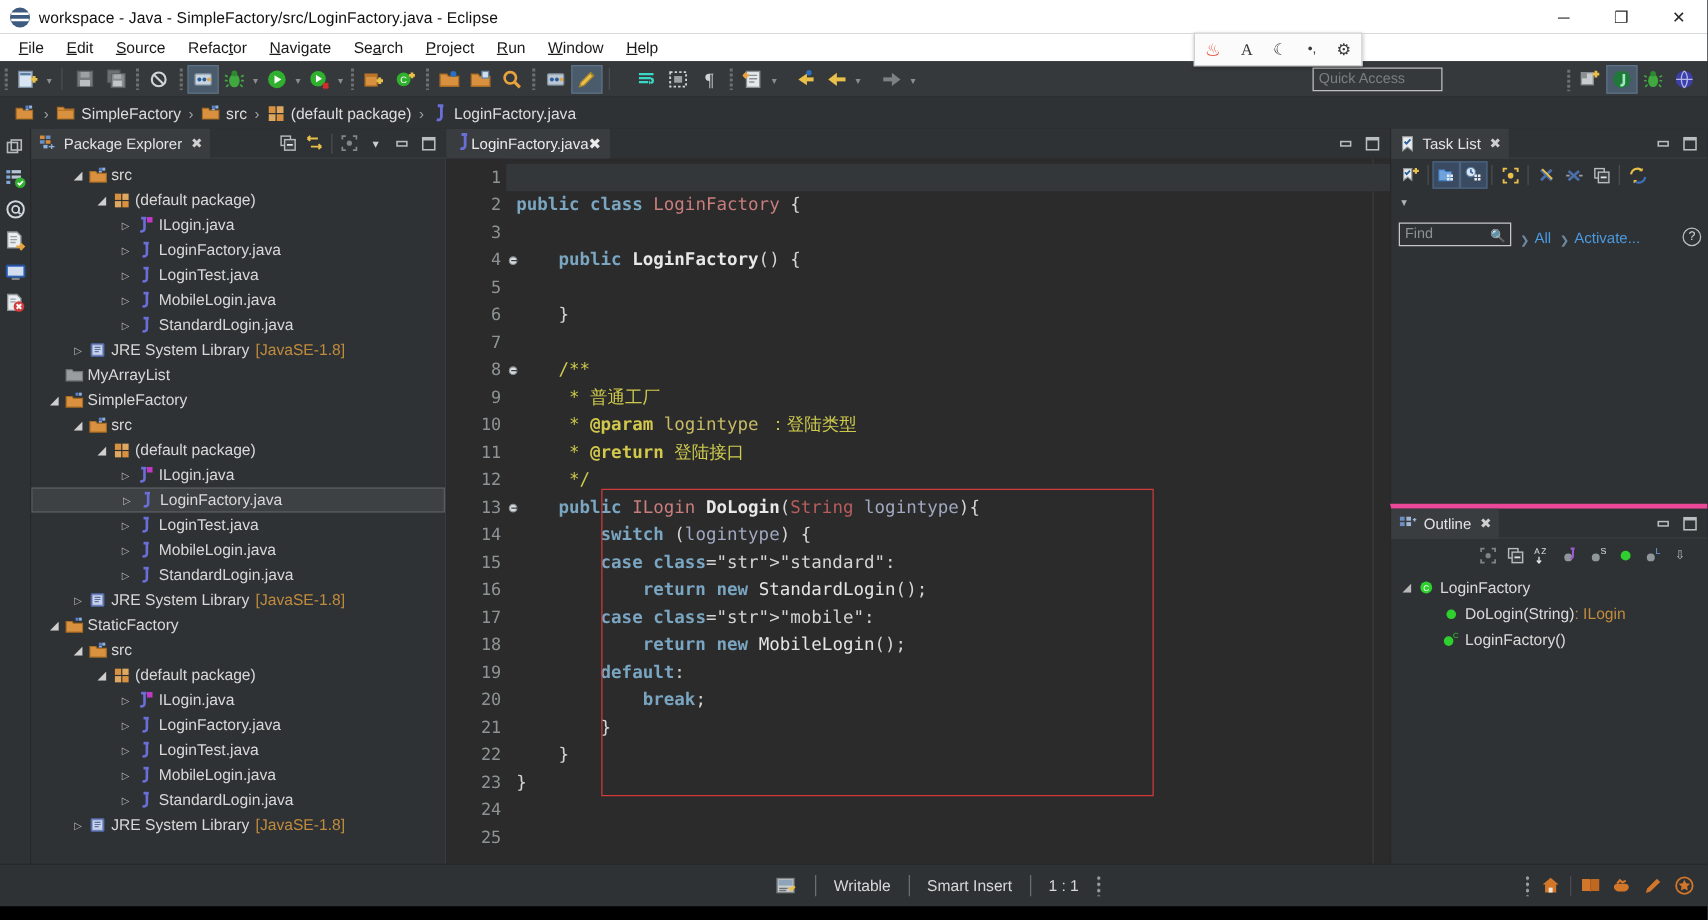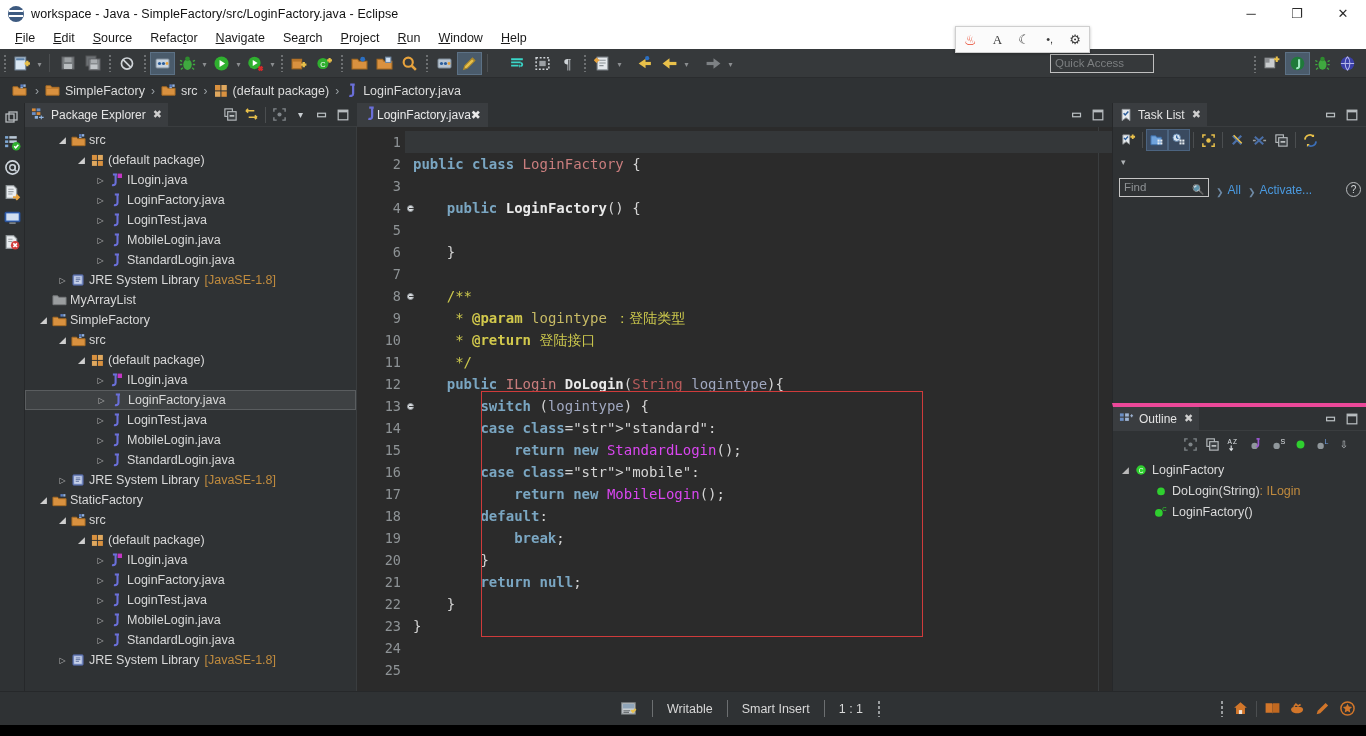--- a/index.html
+++ b/index.html
@@ -170,21 +170,21 @@
     position:absolute; left:74px; top:268px; width:440px; height:244px;
     border:1px solid #cf3b3b; pointer-events:none;
   }
   .overview-ruler {
     width:14px; background:#2b2b2b; border-left:1px solid #3a3d3f; flex:none;
   }
   .kw2  { color:#7aa6c2; font-weight:bold; }
   .type { color:#b85c5c; }
   .cls  { color:#c97d7d; }
   .mth  { color:#e8e8e8; font-weight:bold; }
-  .plain{ color:#d946ef; }
+  .plain{ color:#e5e5e5; }
   .cmt  { color:#cdc94d; }
   .jtag { color:#d2c94c; font-weight:bold; }
   .parm { color:#a0a8c0; }
   .ilog { color:#c97d7d; }
 
   
   .task-panel {
     position:absolute; top:103px; left:1112px; width:254px; height:300px;
     background:#2f3234; border-left:1px solid #26282a;
     display:flex; flex-direction:column;
@@ -968,33 +968,33 @@
         <div class="curline-hl" style="top: 4px; left: 0px;"></div>
         <div class="err-box" style="top: 264px; left: 76px; width: 442px; height: 246px;"></div>
       <div class="cline">&nbsp;</div>
           <div class="cline"><span class="kw2">public</span> <span class="kw2">class</span> <span class="cls">LoginFactory</span> {</div>
           <div class="cline">&nbsp;</div>
           <div class="cline">    <span class="kw2">public</span> <span class="mth">LoginFactory</span>() {</div>
           <div class="cline">&nbsp;</div>
           <div class="cline">    }</div>
           <div class="cline">&nbsp;</div>
           <div class="cline"><span class="cmt">    /**</span></div>
+          <div class="cline"><span class="cmt">     * 普通工厂</span></div>
           <div class="cline"><span class="cmt">     * <span class="jtag">@param</span> <span class="parm" style="color:#c7ba65">logintype</span> ：登陆类型</span></div>
           <div class="cline"><span class="cmt">     * <span class="jtag">@return</span> 登陆接口</span></div>
           <div class="cline"><span class="cmt">     */</span></div>
           <div class="cline">    <span class="kw2">public</span> <span class="ilog">ILogin</span> <span class="mth">DoLogin</span>(<span class="type">String</span> <span class="parm">logintype</span>){</div>
           <div class="cline">        <span class="kw2">switch</span> (<span class="parm">logintype</span>) {</div>
           <div class="cline">        <span class="kw2">case</span> <span <span="" class="kw2">class</span>="str"&gt;"standard":</div>
           <div class="cline">            <span class="kw2">return</span> <span class="kw2">new</span> <span class="plain">StandardLogin</span>();</div>
           <div class="cline">        <span class="kw2">case</span> <span <span="" class="kw2">class</span>="str"&gt;"mobile":</div>
           <div class="cline">            <span class="kw2">return</span> <span class="kw2">new</span> <span class="plain">MobileLogin</span>();</div>
           <div class="cline">        <span class="kw2">default</span>:</div>
           <div class="cline">            <span class="kw2">break</span>;</div>
           <div class="cline">        }</div>
-          <div class="cline">        <span class="kw2">return</span> <span class="kw2">null</span>;</div>
           <div class="cline">    }</div>
           <div class="cline">}</div>
           <div class="cline">&nbsp;</div>
         </div>
       <div class="overview-ruler"></div>
     </div>
   </div>
 
   <div class="task-panel">
     <div class="view-tabrow">

